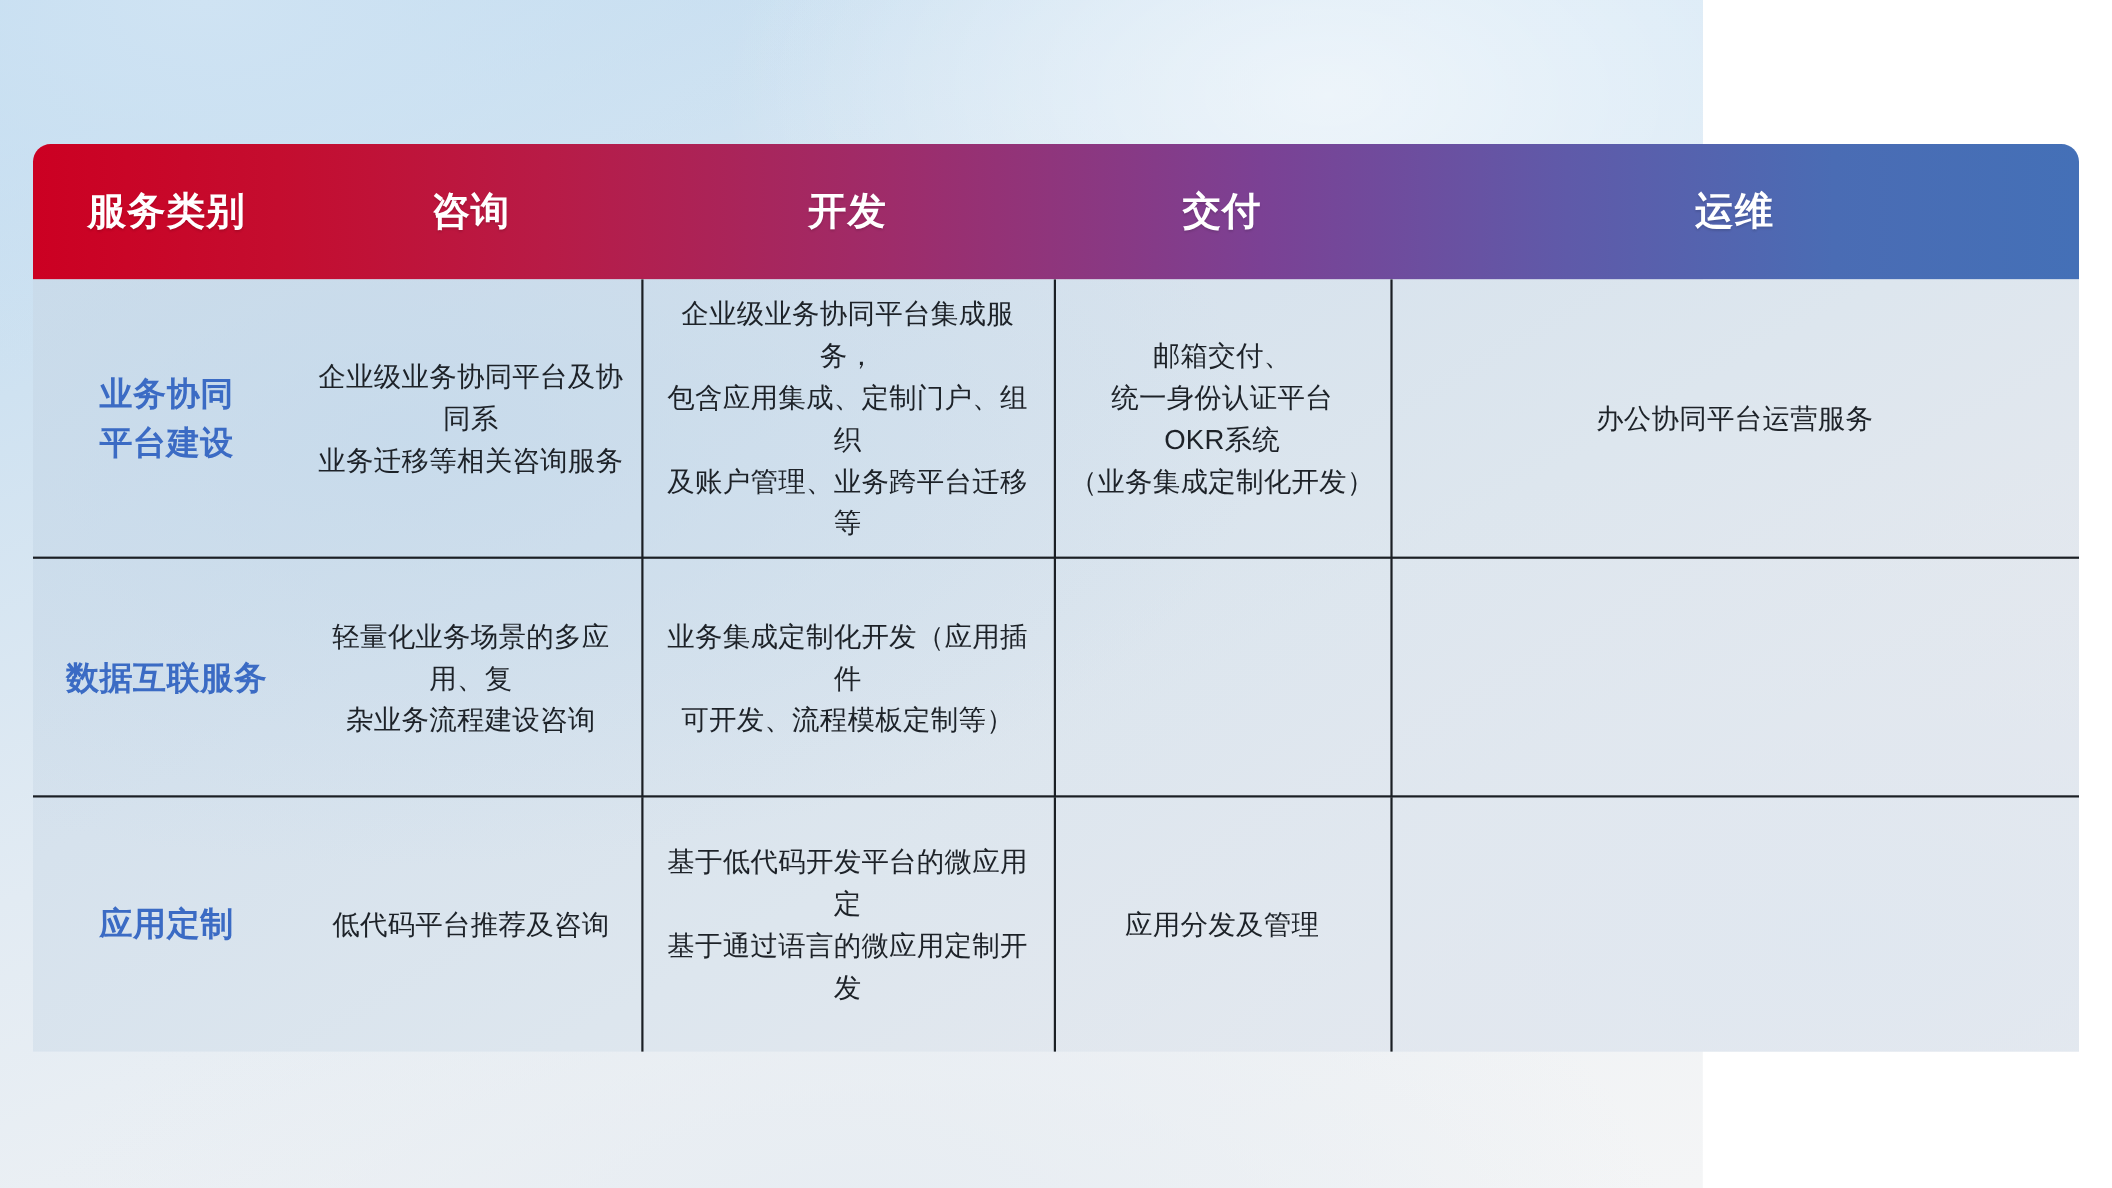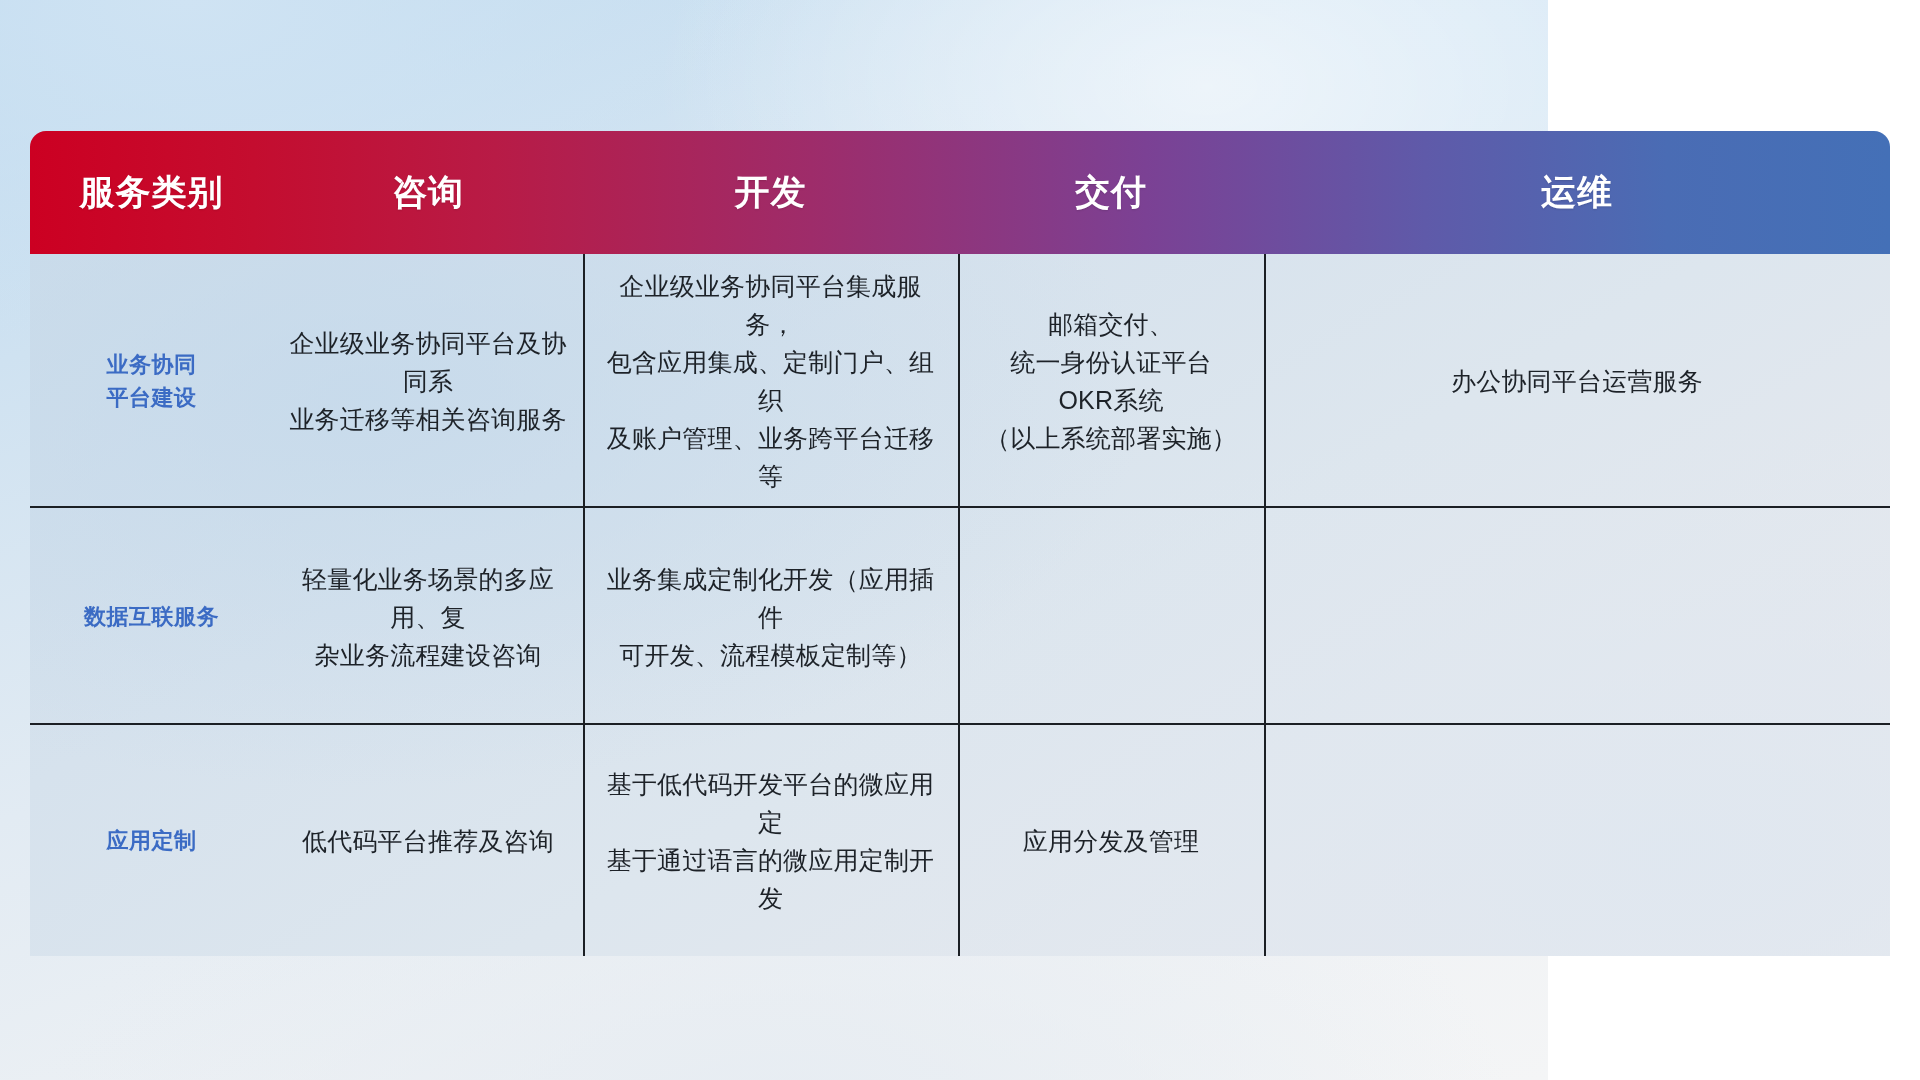--- a/index.html
+++ b/index.html
@@ -102,21 +102,21 @@
   .hline {
     position: absolute;
     left: 0; right: 0;
     height: 2px;
     background: #1b1f24;
   }
 
   .rowlabel {
     color: #3b6bc4;
     font-weight: bold;
-    font-size: 22px;
+    font-size: 30px;
     line-height: 1.5;
     text-align: center;
     letter-spacing: 0.5px;
   }
   .cell-text {
     color: #1d2228;
     font-size: 25px;
     line-height: 1.52;
     text-align: center;
     letter-spacing: 0.2px;
@@ -176,21 +176,21 @@
             <div>包含应用集成、定制门户、组织</div>
             <div>及账户管理、业务跨平台迁移等</div>
           </div>
         </div>
 
         <div class="td c3">
           <div class="cell-text">
             <div>邮箱交付、</div>
             <div>统一身份认证平台</div>
             <div>OKR系统</div>
-            <div>（以上系统部署实施）</div>
+            <div>（业务集成定制化开发）</div>
           </div>
         </div>
 
         <div class="td c4">
           <div class="cell-text nowrapish">
             <div>办公协同平台运营服务</div>
           </div>
         </div>
       </div>
 

